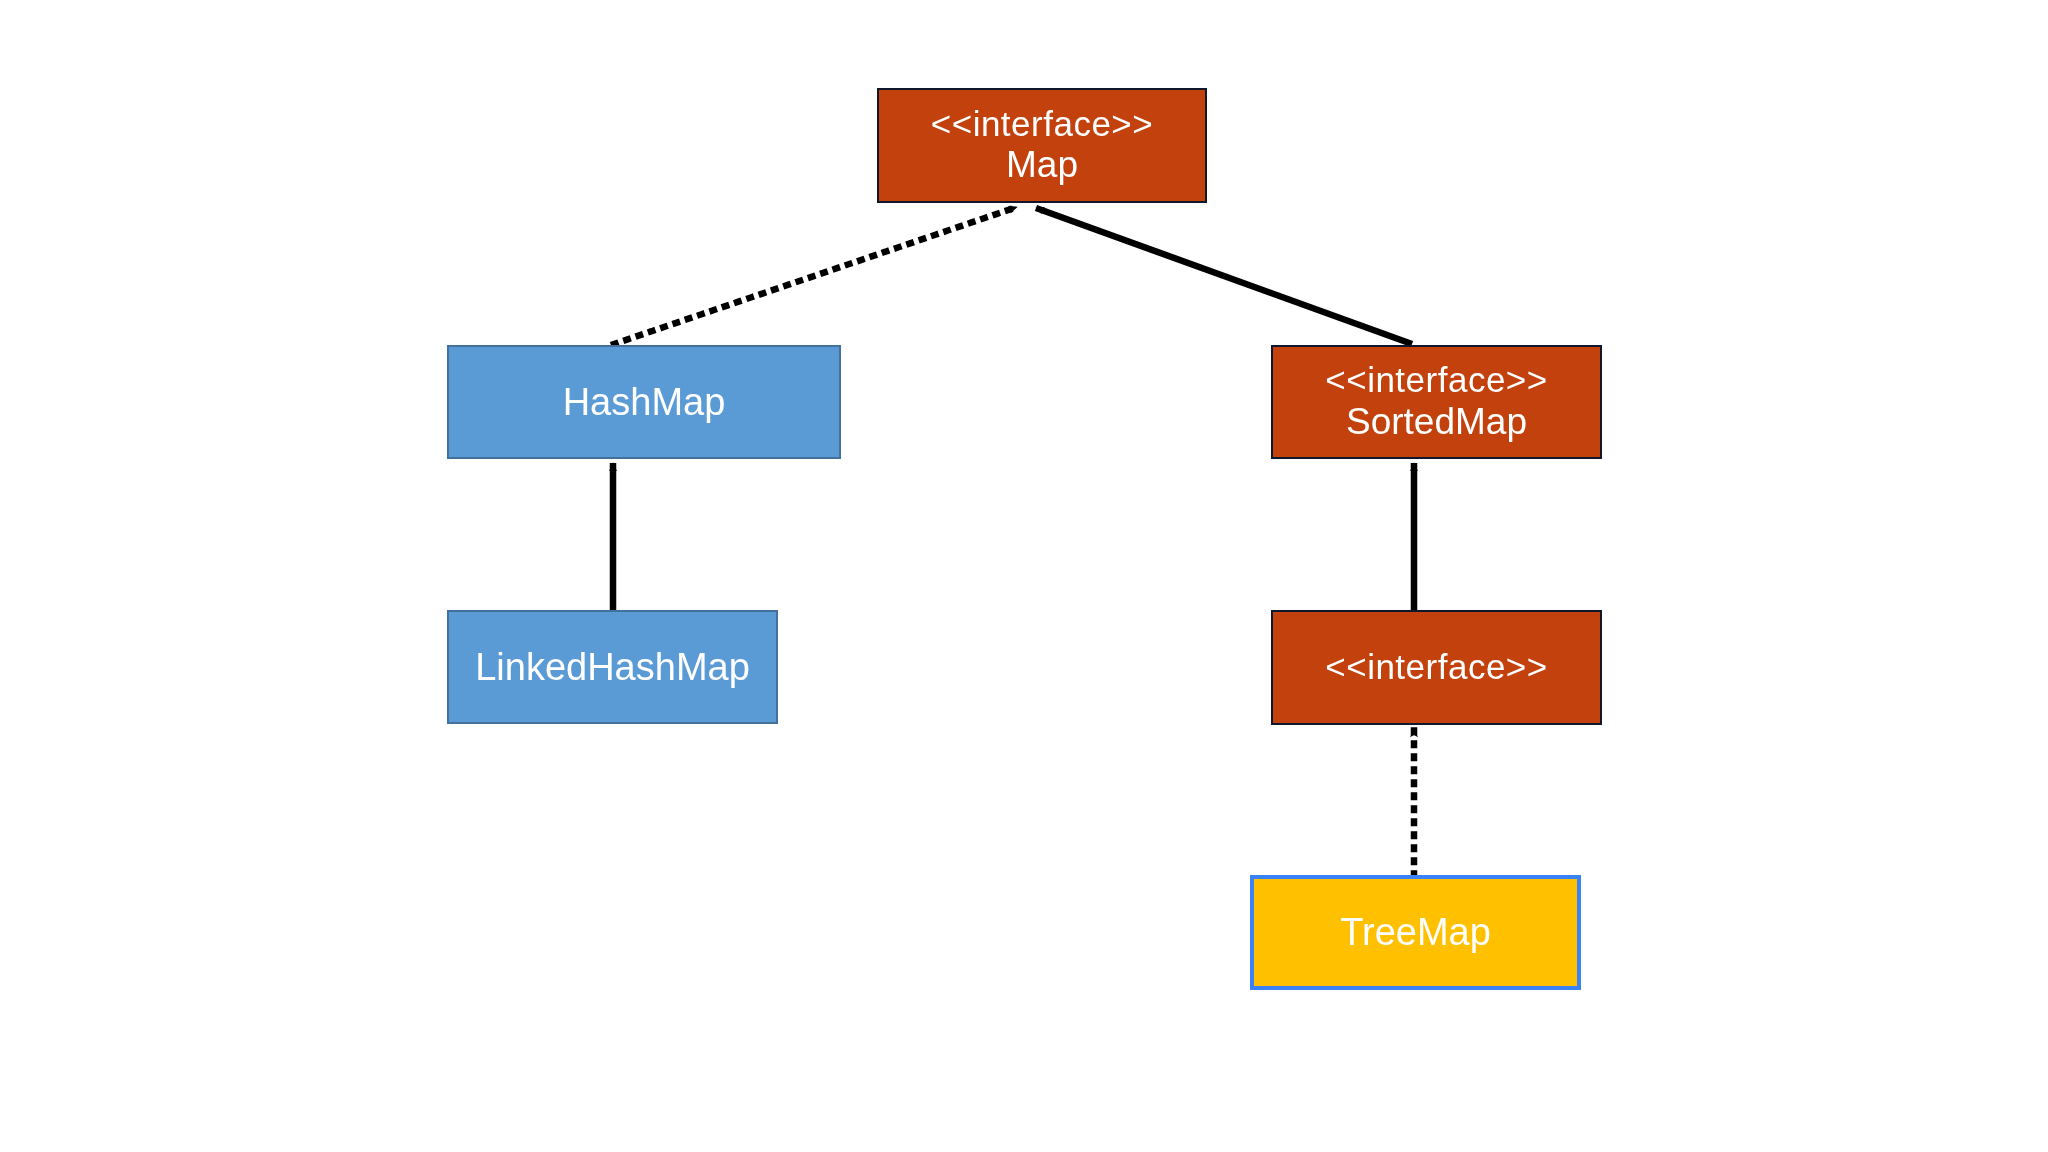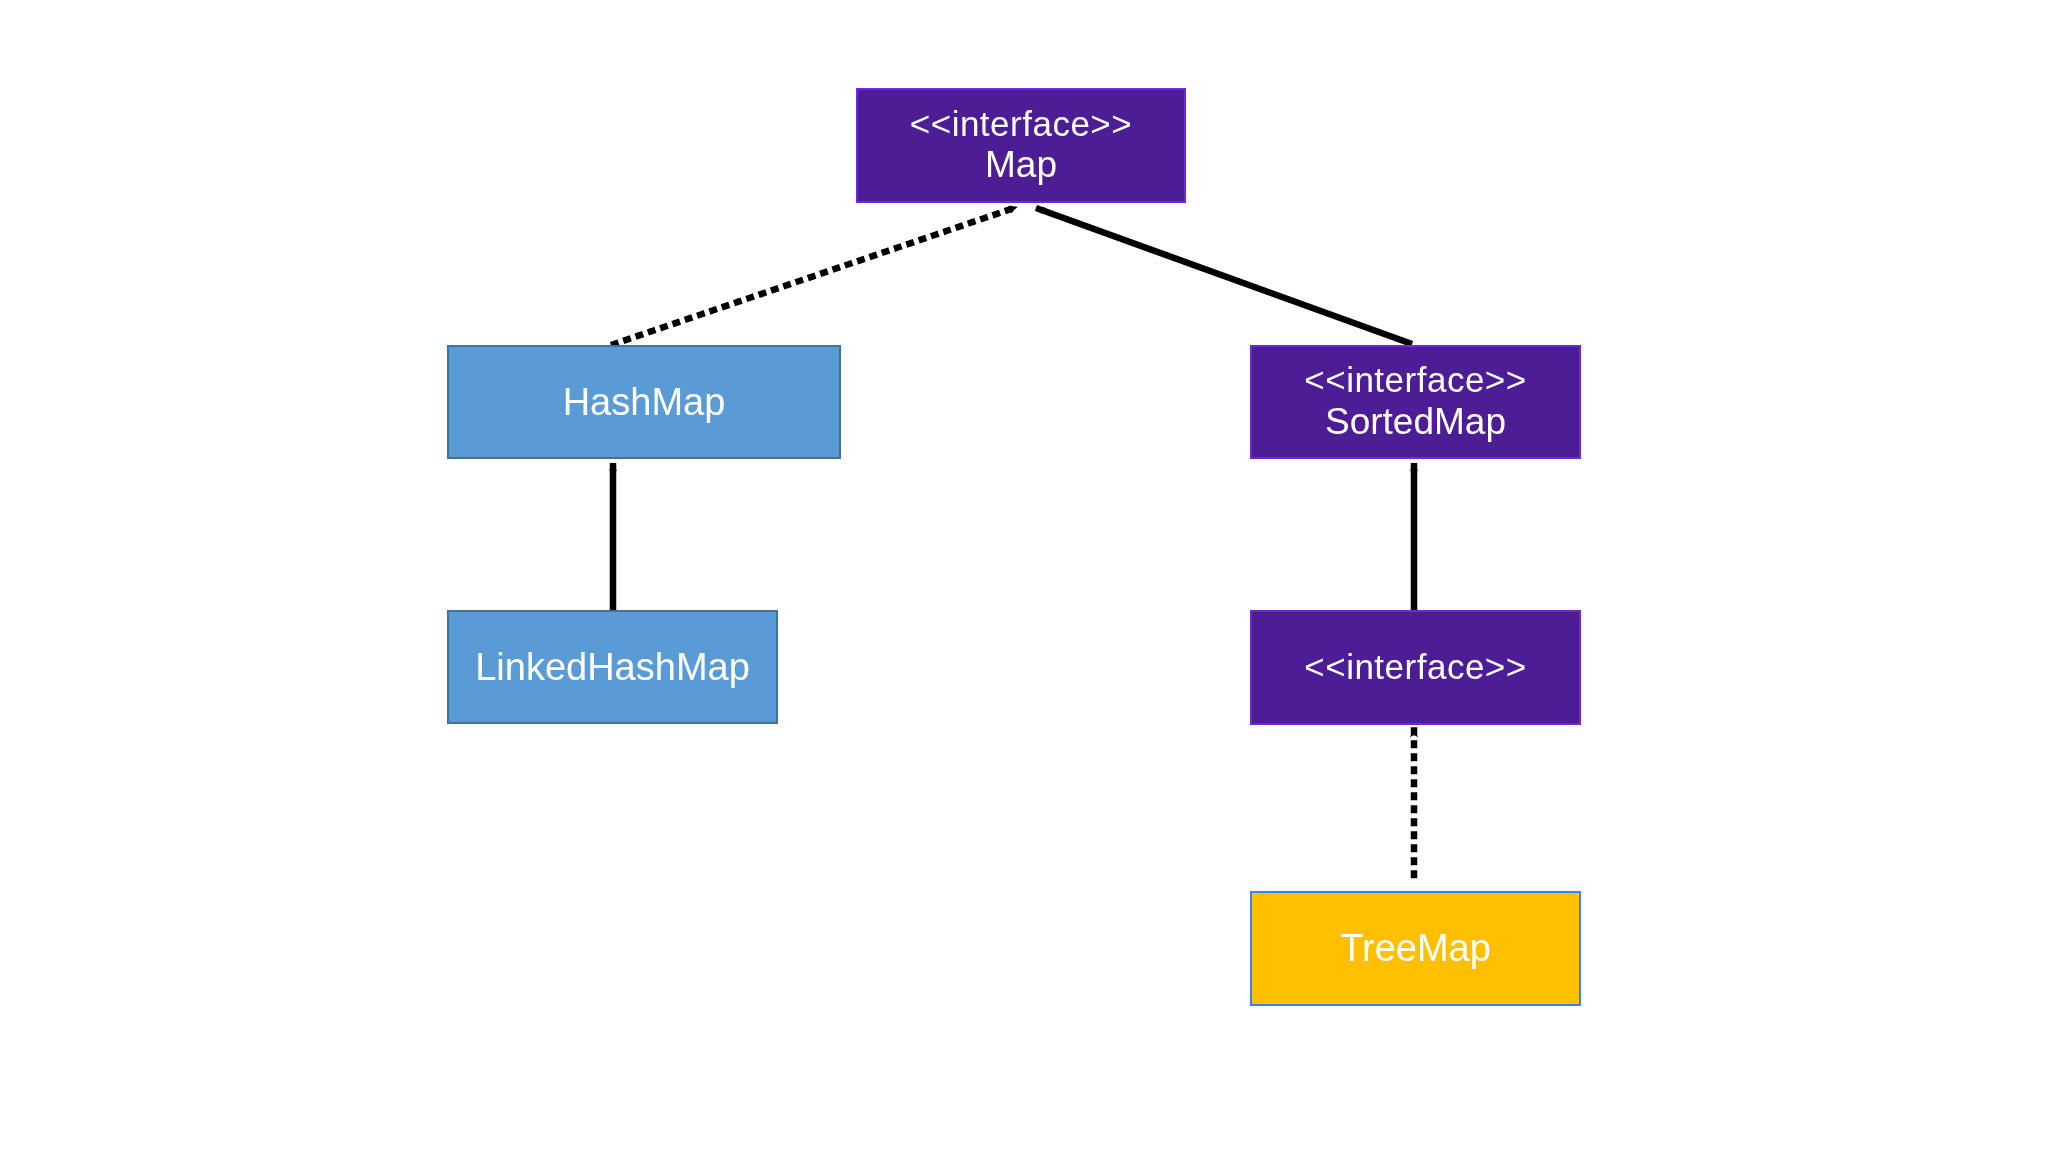--- a/index.html
+++ b/index.html
@@ -33,31 +33,31 @@
     display: flex;
     flex-direction: column;
     align-items: center;
     justify-content: center;
     text-align: center;
     color: #ffffff;
     line-height: 1.16;
     z-index: 2;
   }
   .uml-node.interface-node {
-    background: #4c1d95;
-    border: 2px solid #6d28d9;
+    background: #c2410c;
+    border: 2px solid #0f172a;
+    margin-left: 21px;
   }
   .uml-node.class-node-blue {
     background: #5b9bd5;
     border: 2px solid #41719c;
   }
   .uml-node.class-node-amber {
     background: #ffc000;
-    border: 2px solid #3b82f6;
-    margin-top: 16px;
+    border: 4px solid #3b82f6;
   }
   .stereotype-label {
     font-size: 35px;
     font-weight: 400;
     letter-spacing: 0.5px;
     white-space: nowrap;
   }
   .node-name-label {
     font-size: 37px;
     font-weight: 400;

